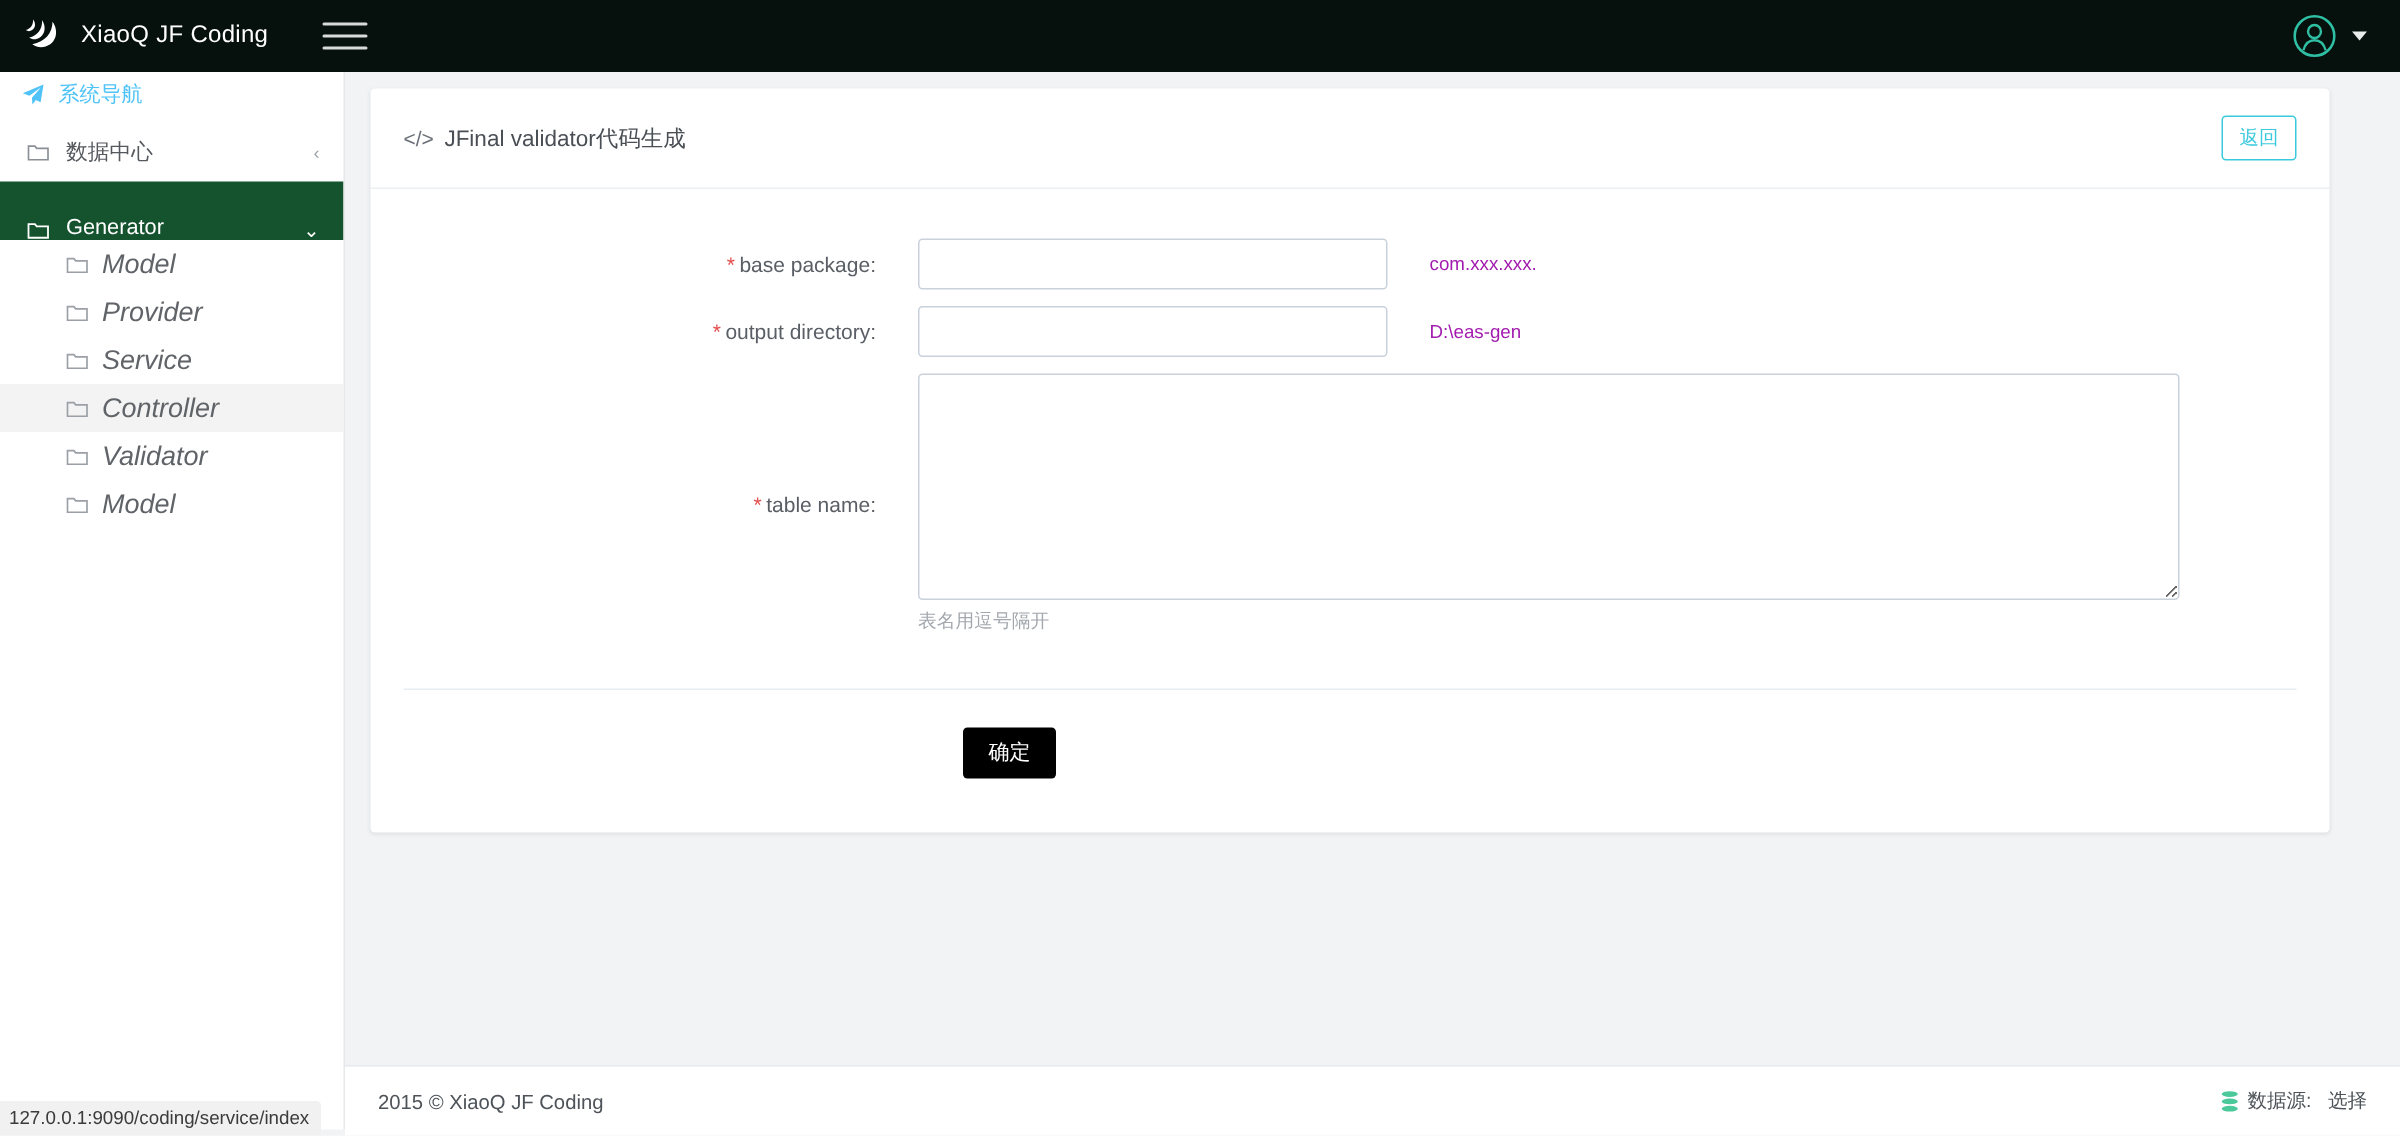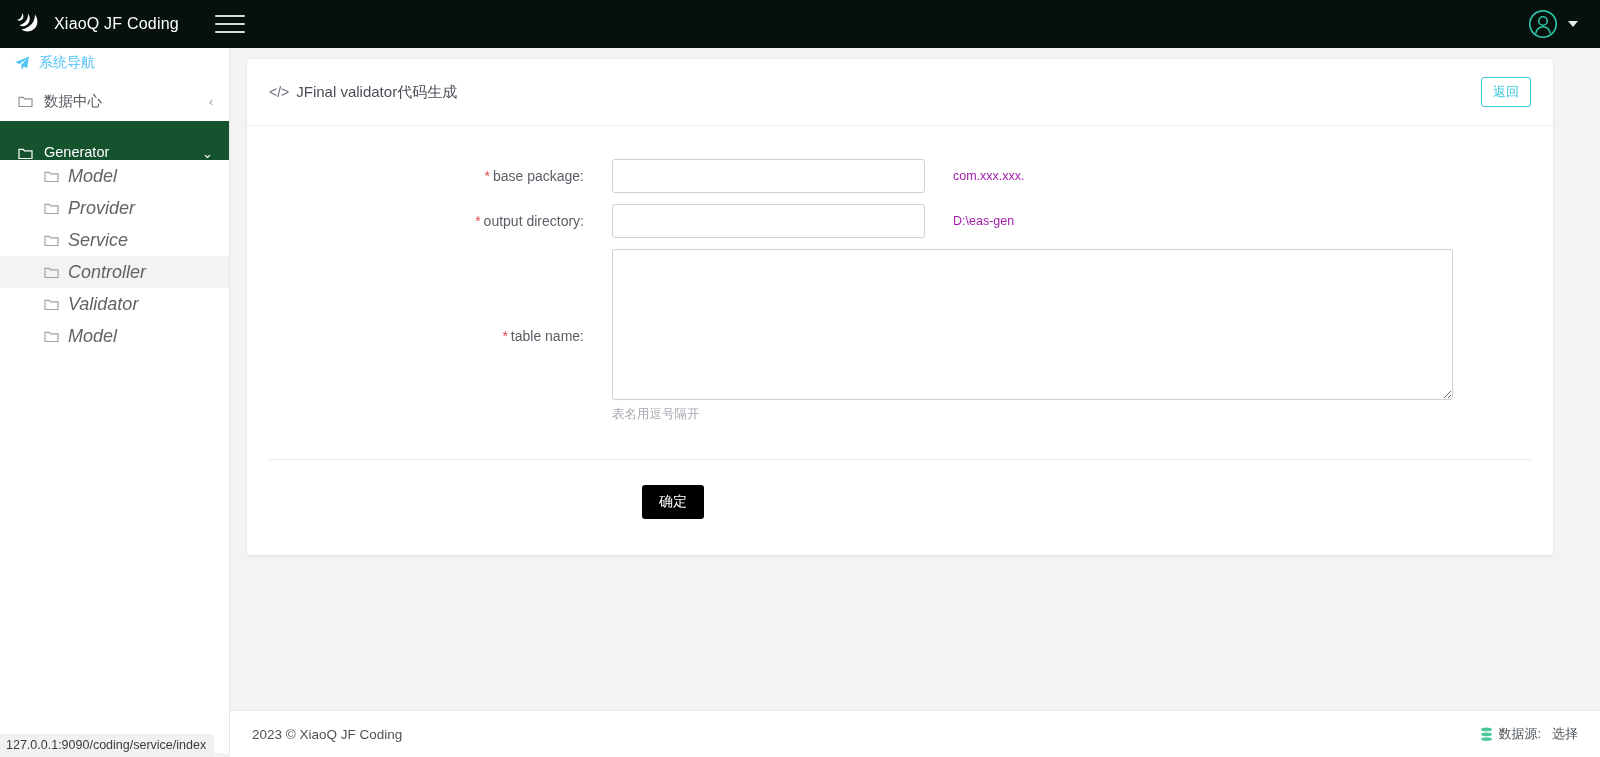--- a/index.html
+++ b/index.html
@@ -368,21 +368,21 @@
       <div class="divider"></div>
 
       <div class="btn-row">
         <button class="btn-submit">确定</button>
       </div>
     </div>
   </div>
 </div>
 
 <div class="footer">
-  <span class="copyright">2023 © XiaoQ JF Coding</span>
+  <span class="copyright">2015 © XiaoQ JF Coding</span>
   <div class="ds-wrap">
     <svg class="db-icon" viewBox="0 0 13 15">
       <ellipse cx="6.5" cy="2.4" rx="5.4" ry="1.9" fill="#4cc99a"></ellipse>
       <ellipse cx="6.5" cy="7.3" rx="5.4" ry="1.9" fill="#4cc99a"></ellipse>
       <ellipse cx="6.5" cy="12.1" rx="5.4" ry="1.9" fill="#4cc99a"></ellipse>
     </svg>
     <span>数据源:</span>
     <span class="ds-link">选择</span>
   </div>
 </div>

